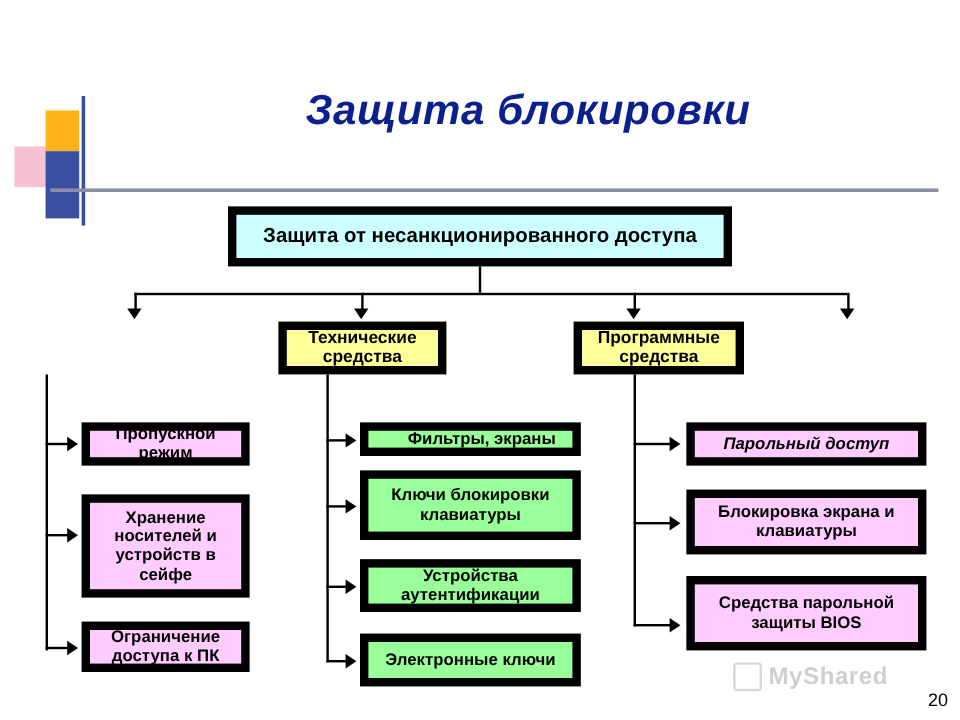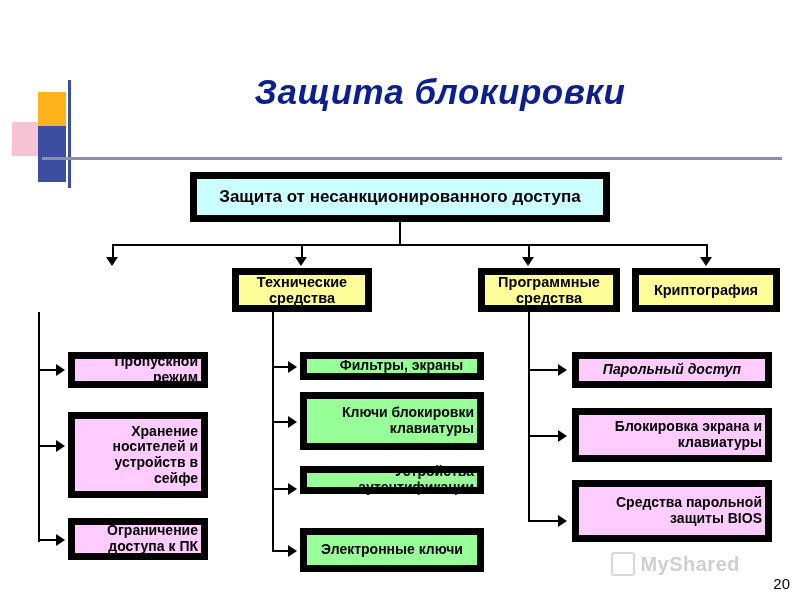--- a/index.html
+++ b/index.html
@@ -92,31 +92,30 @@
     color: #000;
   }
   .l2-a { left: 22px;  top: 268px; width: 182px; }
   .l2-b { left: 232px; top: 268px; width: 140px; }
   .l2-c { left: 458px; top: 268px; width: 142px; margin-left: 20px; }
   .l2-d { left: 632px; top: 268px; width: 148px; }
 
   .leaf {
     font-size: 14px;
     color: #000;
-    text-align: right;
   }
   
   .p1 { left: 68px; top: 352px; width: 140px; height: 36px; }
   .p2 { left: 68px; top: 412px; width: 140px; height: 86px; }
   .p3 { left: 68px; top: 518px; width: 140px; height: 42px; }
 
   
   .g1 { left: 300px; top: 352px; width: 184px; height: 28px; padding-left: 22px; }
   .g2 { left: 300px; top: 392px; width: 184px; height: 58px; }
-  .g3 { left: 300px; top: 466px; width: 184px; height: 28px; }
+  .g3 { left: 300px; top: 466px; width: 184px; height: 44px; }
   .g4 { left: 300px; top: 528px; width: 184px; height: 44px; }
 
   
   .r1 { left: 572px; top: 352px; width: 200px; height: 36px; font-style: italic; }
   .r2 { left: 572px; top: 408px; width: 200px; height: 54px; }
   .r3 { left: 572px; top: 480px; width: 200px; height: 62px; }
 
   
   .line {
     position: absolute;
@@ -192,21 +191,20 @@
   <div class="arrow-down" style="left:295px; top:257px;"></div>
 
   <div class="line vline" style="left:528px; top:244px; height:14px;"></div>
   <div class="arrow-down" style="left:522px; top:257px;"></div>
 
   <div class="line vline" style="left:706px; top:244px; height:14px;"></div>
   <div class="arrow-down" style="left:700px; top:257px;"></div>
 
   <div class="node yellow lvl2 l2-b">Технические средства</div>
   <div class="node yellow lvl2 l2-c">Программные средства</div>
-  <div class="node yellow lvl2 l2-d">Криптография</div>
 
   <div class="line vline" style="left:38px; top:312px; height:230px;"></div>
   <div class="line hline" style="left:38px; top:369px; width:20px;"></div>
   <div class="arrow-right" style="left:56px; top:364px;"></div>
   <div class="line hline" style="left:38px; top:445px; width:20px;"></div>
   <div class="arrow-right" style="left:56px; top:440px;"></div>
   <div class="line hline" style="left:38px; top:539px; width:20px;"></div>
   <div class="arrow-right" style="left:56px; top:534px;"></div>
 
   <div class="node pink leaf p1">Пропускной режим</div>

